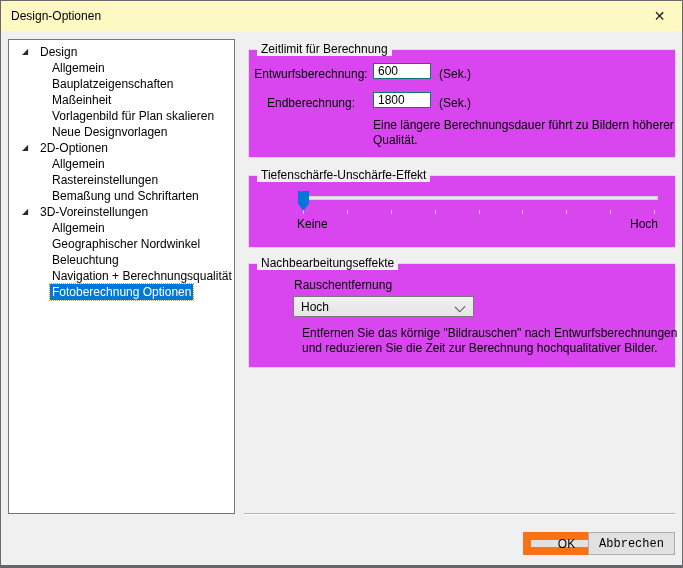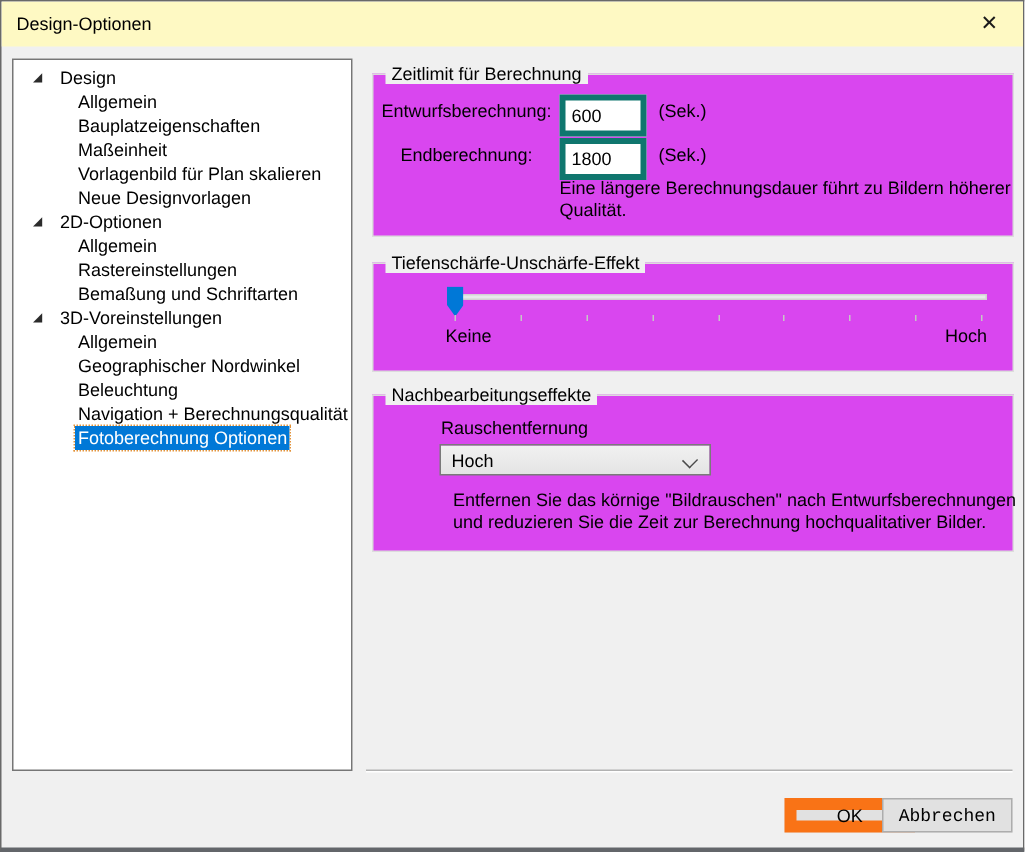--- a/index.html
+++ b/index.html
@@ -48,22 +48,22 @@
     border:1px solid #dcdcdc; background:#d946ef;padding-left:12px;
   }
   .group > .gtitle {
     position:absolute; top:-8px; left:8px; background:#f0f0f0; padding:0 4px;
   }
   #group-zeit { top:48px; height:109px; }
   #group-tiefe { top:174px; height:73px; }
   #group-nach { top:262px; height:105px; }
   .field-label { position:absolute; text-align:center; left:4px; width:116px; }
   .textbox {
-    position:absolute; left:124px; width:58px; height:28px;
-    background:#fff; border:4px solid #0f766e; font-family:inherit;
+    position:absolute; left:124px; width:58px; height:16px;
+    background:#fff; border:1px solid #0f766e; font-family:inherit;
     font-size:12px; padding:0 4px; color:#000;
   }
   .unit { position:absolute; left:190px; }
   .note { position:absolute; line-height:15px; color:#000; }
   
   #slider-track {
     position:absolute; left:51px; top:20px; width:358px; height:4px;
     background:#e7eaea; border:1px solid #d3d3d3;
   }
   #slider-thumb {

